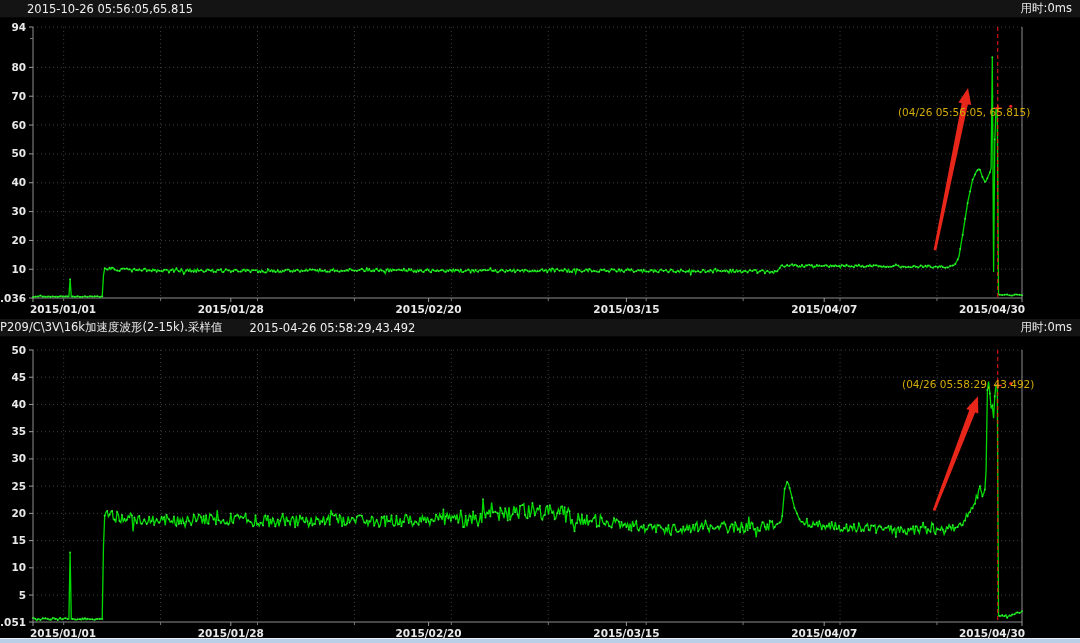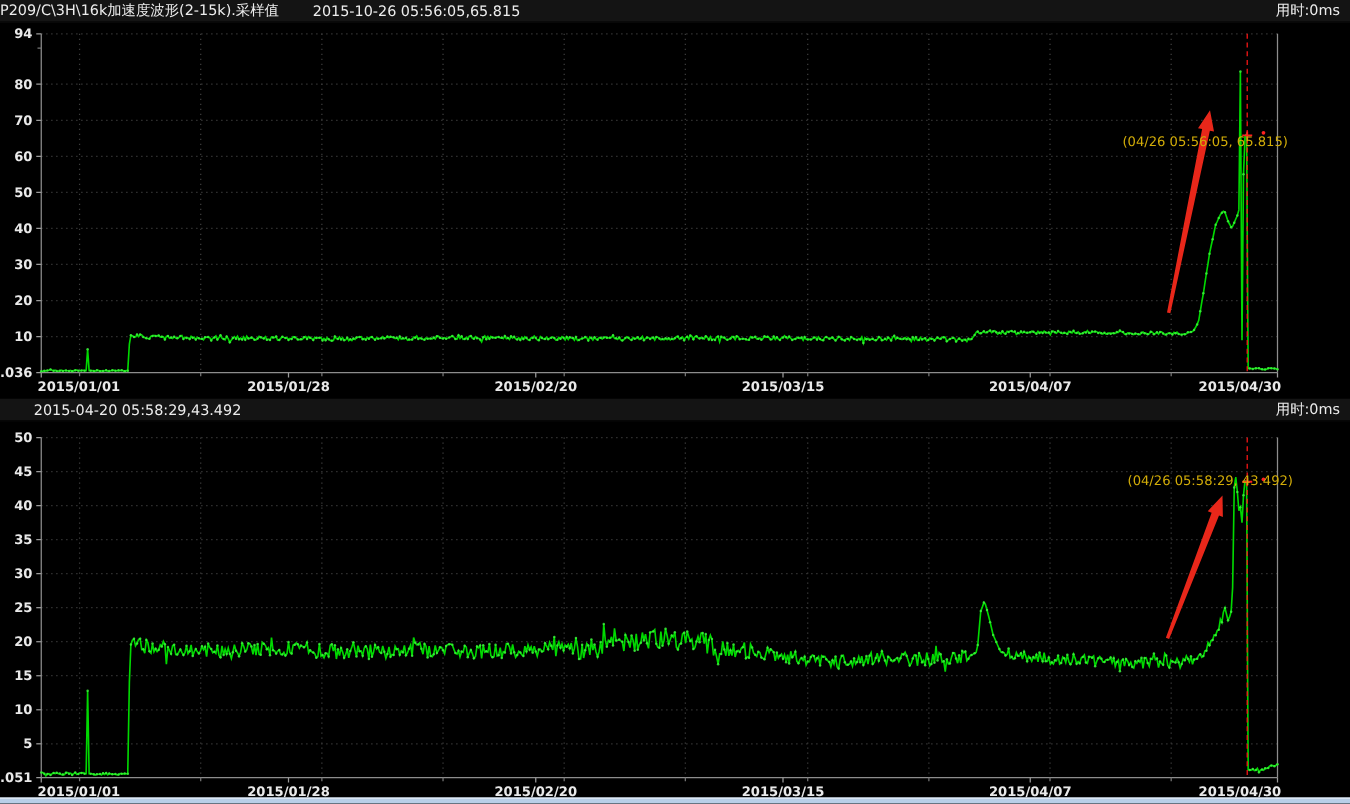--- a/index.html
+++ b/index.html
@@ -17,21 +17,20 @@
   .plot-region svg{display:block}
   .bottom-strip{position:absolute;left:0;bottom:0;width:1080px;height:5px;border-top:1px solid #e6eef7}
 </style>
 </head>
 <body>
 
 <div class="screen">
 
   <section class="panel" id="panel-0">
     <header class="panel-header">
-      <span class="hdr-title">P209/C\3H\16k加速度波形(2-15k).采样值</span>
       <span class="hdr-timestamp">2015-10-26 05:56:05,65.815</span>
       <span class="hdr-elapsed">用时:0ms</span>
     </header>
     <div class="plot-region">
         <svg viewBox="0 0 1080 301" width="1080" height="301">
           <g>
             <line x1="33" x2="1022" y1="9" y2="9" stroke="#3d3d3d" stroke-dasharray="1 3"></line>
             <line x1="33" x2="1022" y1="49.377165723042864" y2="49.377165723042864" stroke="#3d3d3d" stroke-dasharray="1 3"></line>
             <line x1="33" x2="1022" y1="78.2179983823592" y2="78.2179983823592" stroke="#3d3d3d" stroke-dasharray="1 3"></line>
             <line x1="33" x2="1022" y1="107.05883104167555" y2="107.05883104167555" stroke="#3d3d3d" stroke-dasharray="1 3"></line>
@@ -514,21 +513,22 @@
             <circle cx="1010.7695" cy="88.28788685028309" r="1.5" fill="#ff2020" stroke="none"></circle>
           </g>
           <polygon points="936.3,232.5 967.9,86.5 971.2,87.1 968.0,70.1 958.4,84.5 961.7,85.2 933.6,231.9" fill="#e8271a"></polygon>
           <text x="897.9794" y="98.44568132476267" fill="#d2ac08" font-size="10.5" font-family="DejaVu Sans, sans-serif">(04/26 05:56:05, 65.815)</text>
         </svg>
       </div>
   </section>
 
   <section class="panel" id="panel-1">
     <header class="panel-header">
-      <span class="hdr-timestamp">2015-04-20 05:58:29,43.492</span>
+      <span class="hdr-title">P209/C\3V\16k加速度波形(2-15k).采样值</span>
+      <span class="hdr-timestamp">2015-04-26 05:58:29,43.492</span>
       <span class="hdr-elapsed">用时:0ms</span>
     </header>
     <div class="plot-region">
         <svg viewBox="0 0 1080 301" width="1080" height="301">
           <g>
             <line x1="33" x2="1022" y1="13" y2="13" stroke="#3d3d3d" stroke-dasharray="1 3"></line>
             <line x1="33" x2="1022" y1="40.22777232777433" y2="40.22777232777433" stroke="#3d3d3d" stroke-dasharray="1 3"></line>
             <line x1="33" x2="1022" y1="67.45554465554866" y2="67.45554465554866" stroke="#3d3d3d" stroke-dasharray="1 3"></line>
             <line x1="33" x2="1022" y1="94.683316983323" y2="94.683316983323" stroke="#3d3d3d" stroke-dasharray="1 3"></line>
             <line x1="33" x2="1022" y1="121.91108931109731" y2="121.91108931109731" stroke="#3d3d3d" stroke-dasharray="1 3"></line>

